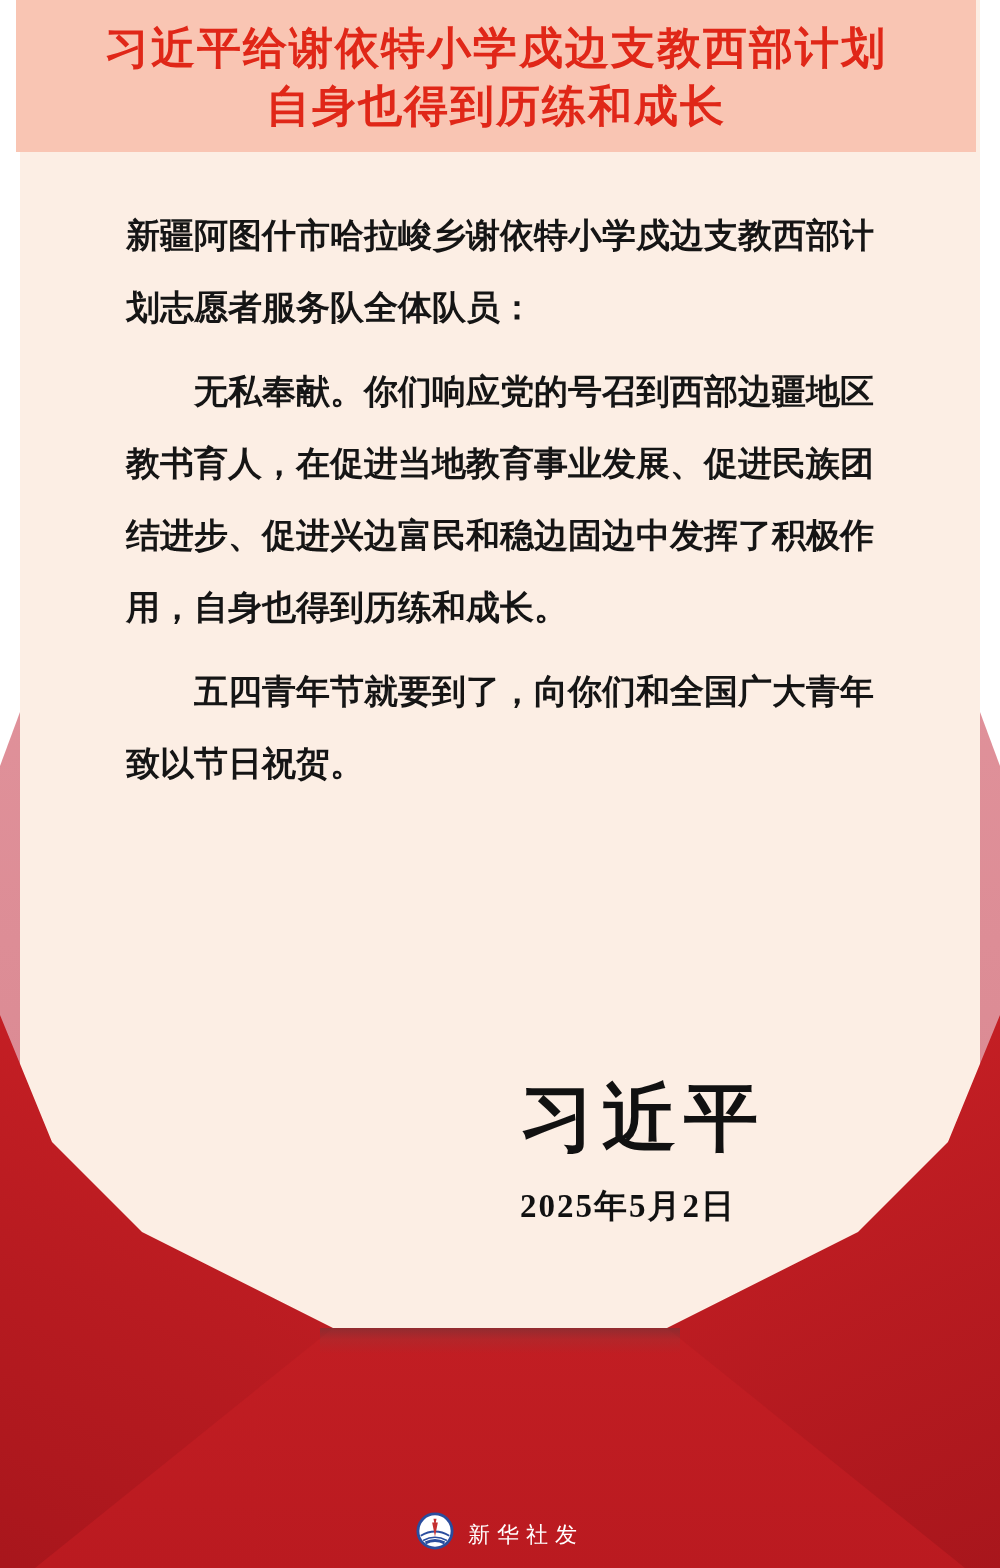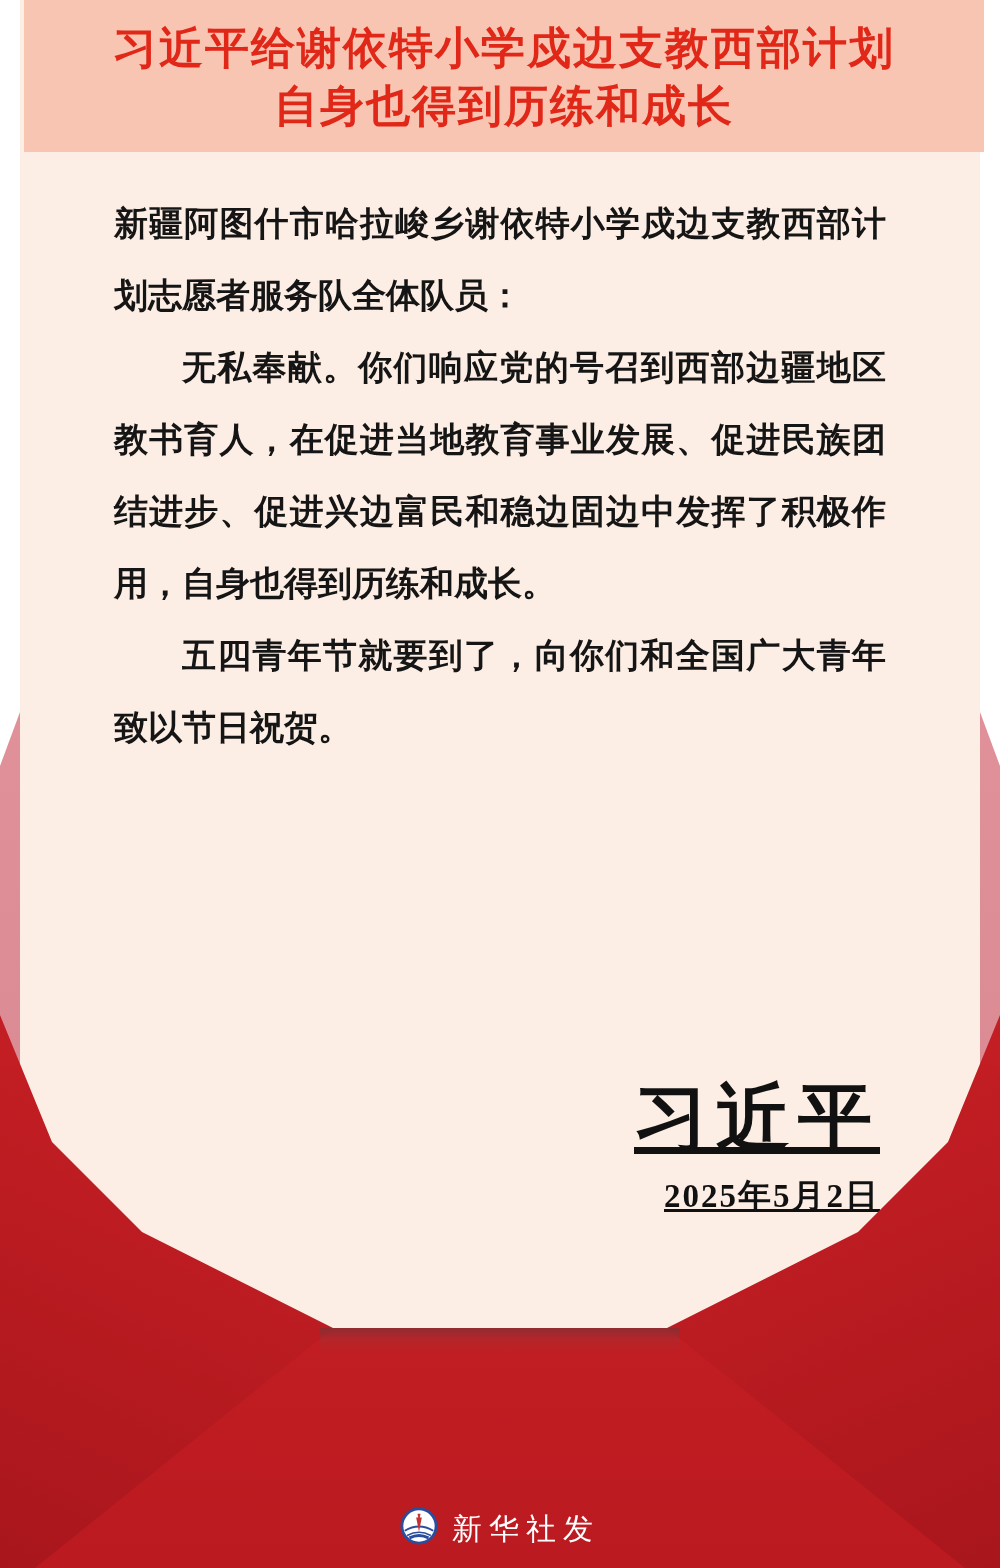--- a/index.html
+++ b/index.html
@@ -8,44 +8,44 @@
     background:#ffffff;overflow:hidden;
     font-family:"Liberation Serif","DejaVu Serif",serif;
   }
   
   .paper{
     position:absolute;left:20px;top:0;width:960px;height:1345px;
     background:#fceee4;
   }
   
   .banner{
-    position:absolute;left:24px;top:0;width:960px;height:152px;
+    position:absolute;left:16px;top:0;width:960px;height:152px;
     background:#f9c5b3;text-align:center;padding-top:20px;box-sizing:border-box;
   }
   .title-line{
     color:#e02718;font-size:44px;line-height:58px;font-weight:900;
     letter-spacing:2px;white-space:nowrap;
   }
   
   .letter-body{
     position:absolute;left:114px;top:188px;width:772px;
     color:#151515;font-size:34px;line-height:72px;font-weight:600;
     text-align:justify;
   }
-  .letter-body p{margin:0;}
+  .letter-body p{margin:12px;}
   .letter-body p.indent{text-indent:2em;}
   
   .signature-block{
-    position:absolute;left:520px;top:1068px;width:360px;text-align:right;color:#111;text-decoration:underline;
+    position:absolute;left:520px;top:1068px;width:360px;text-align:left;color:#111;
   }
   .signature{
     font-size:74px;font-weight:600;letter-spacing:8px;line-height:100px;white-space:nowrap;
   }
   .sign-date{
-    font-size:33px;font-weight:700;letter-spacing:2px;margin-top:6px;white-space:nowrap;
+    font-size:33px;font-weight:700;letter-spacing:2px;margin-top:16px;white-space:nowrap;
   }
   
   .strip{position:absolute;top:0;left:0;width:1000px;height:1568px;pointer-events:none;}
   .strip-left{
     background:linear-gradient(180deg,#e79ca4 0%,#dd8d96 60%,#d5848d 100%);
     clip-path:polygon(20px 712px,20px 1180px,0 1180px,0 766px);
   }
   .strip-right{
     background:linear-gradient(180deg,#e79ca4 0%,#dd8d96 60%,#d5848d 100%);
     clip-path:polygon(980px 712px,1000px 766px,1000px 1180px,980px 1180px);
@@ -74,21 +74,21 @@
     background:linear-gradient(180deg,rgba(105,55,58,.55) 0%,rgba(140,60,60,.25) 45%,rgba(160,40,40,0) 100%);
     pointer-events:none;
   }
   
   .footer{
     position:absolute;left:0;bottom:18px;width:1000px;
     display:flex;align-items:center;justify-content:center;gap:14px;
   }
   .emblem{width:38px;height:38px;display:block;}
   .credit{
-    color:#ffffff;font-size:30px;letter-spacing:7px;font-weight:400;
+    color:#ffffff;font-size:22px;letter-spacing:7px;font-weight:400;
     font-family:"Liberation Serif","DejaVu Serif",serif;
     margin-top:7px;
   }
 </style>
 </head>
 <body>
 
 <div id="canvas">
 
   <div class="paper"></div>

